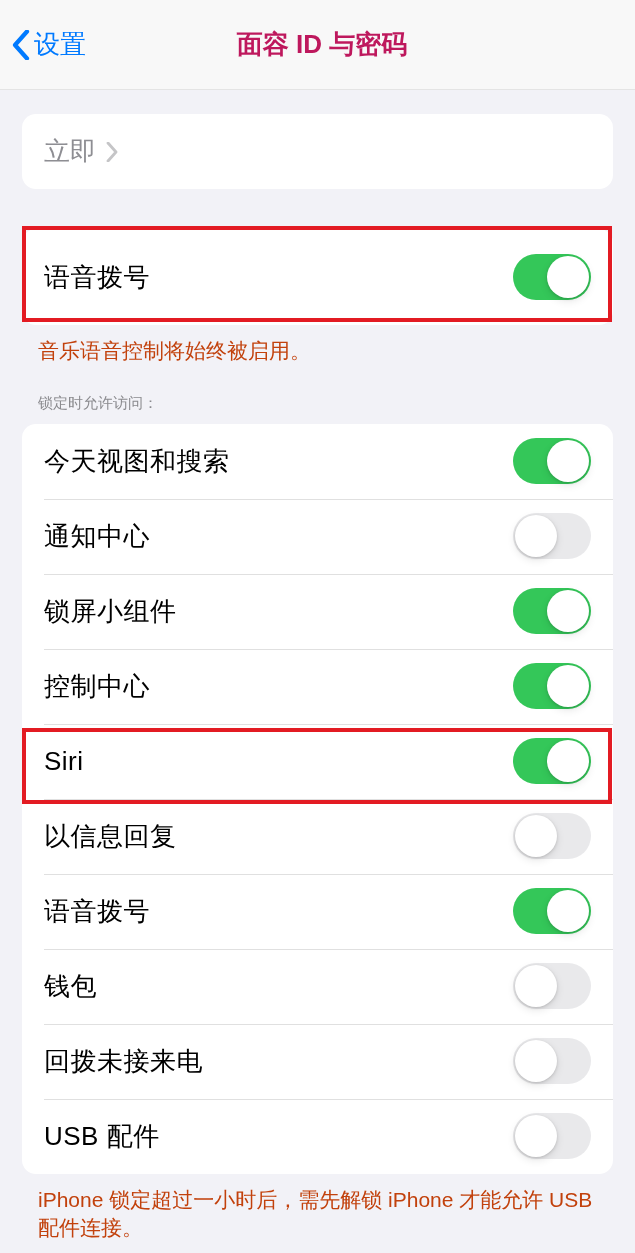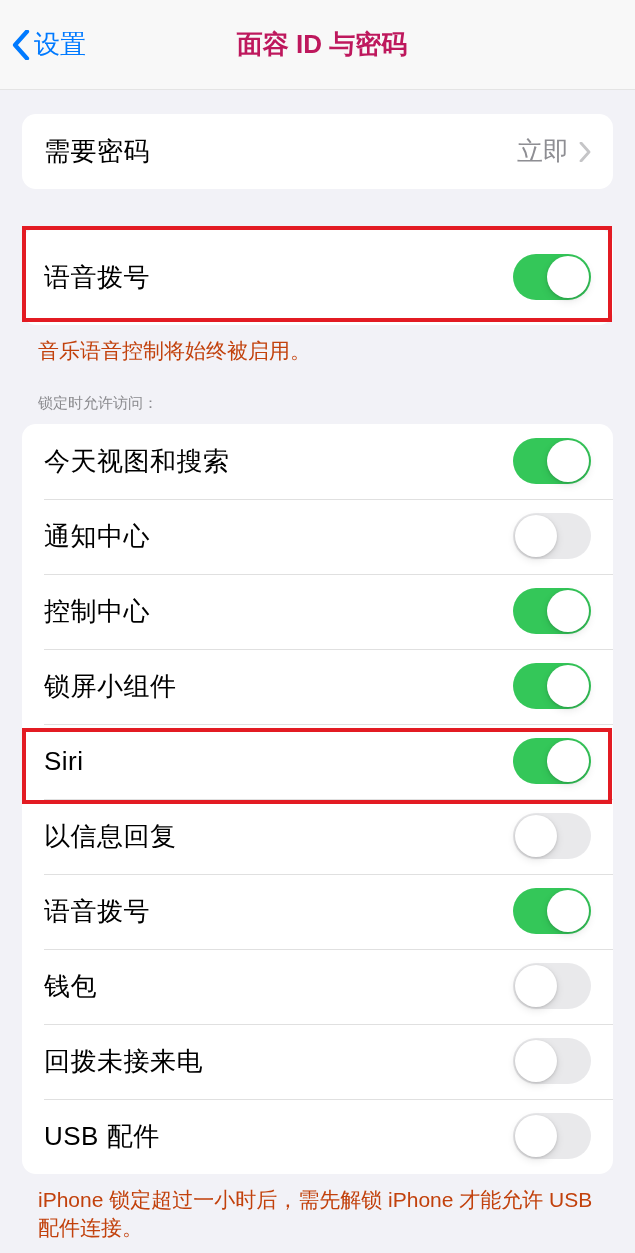--- a/index.html
+++ b/index.html
@@ -158,21 +158,20 @@
     <span>设置</span>
   </div>
   <div class="nav-title">面容 ID 与密码</div>
 </div>
 
 <div class="content">
   <div class="spacer-top"></div>
 
   <div class="group">
     <div class="row">
-      <span class="row-label">需要密码</span>
       <div class="row-right">
         <span class="row-value">立即</span>
         <svg class="chevron-right" viewBox="0 0 12 20">
           <polyline points="2,1 10,10 2,19" fill="none" stroke="#c5c5c7" stroke-width="2.8" stroke-linecap="round" stroke-linejoin="round"></polyline>
         </svg>
       </div>
     </div>
   </div>
 
   <div class="group-gap"></div>
@@ -198,27 +197,27 @@
           <div class="toggle-knob"></div>
         </div>
       </div>
       <div class="row">
         <span class="row-label">通知中心</span>
         <div class="toggle toggle-off">
           <div class="toggle-knob"></div>
         </div>
       </div>
       <div class="row">
+        <span class="row-label">锁屏小组件</span>
+        <div class="toggle toggle-on">
+          <div class="toggle-knob"></div>
+        </div>
+      </div>
+      <div class="row">
         <span class="row-label">控制中心</span>
-        <div class="toggle toggle-on">
-          <div class="toggle-knob"></div>
-        </div>
-      </div>
-      <div class="row">
-        <span class="row-label">锁屏小组件</span>
         <div class="toggle toggle-on">
           <div class="toggle-knob"></div>
         </div>
       </div>
       <div class="row">
         <span class="row-label">Siri</span>
         <div class="toggle toggle-on">
           <div class="toggle-knob"></div>
         </div>
       </div>

